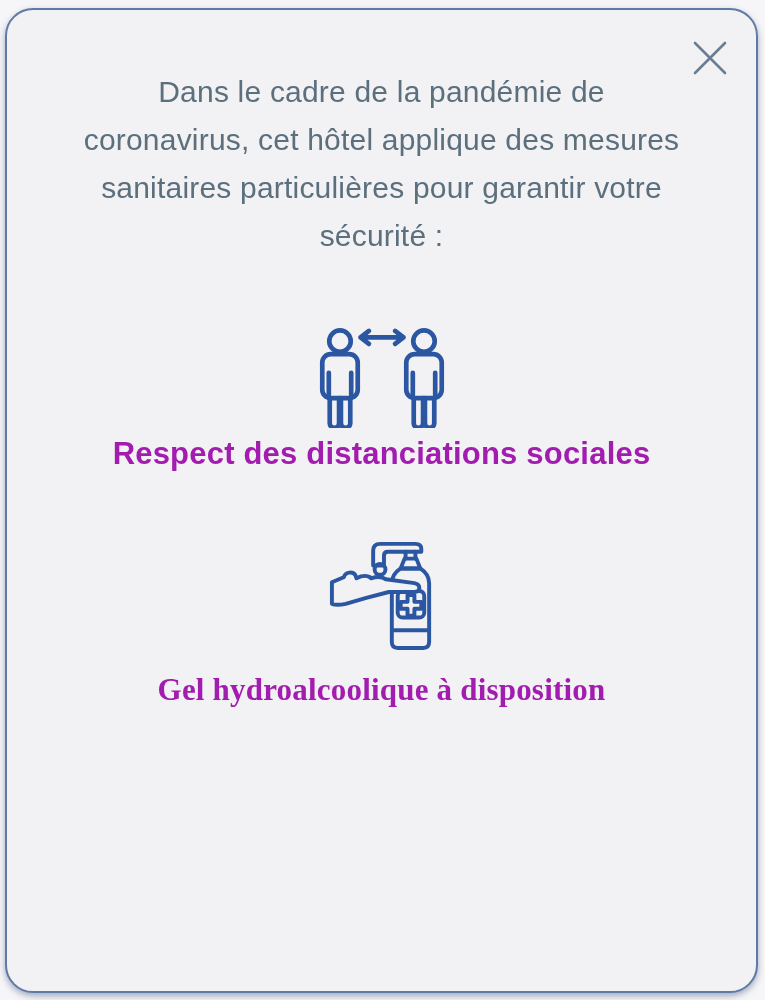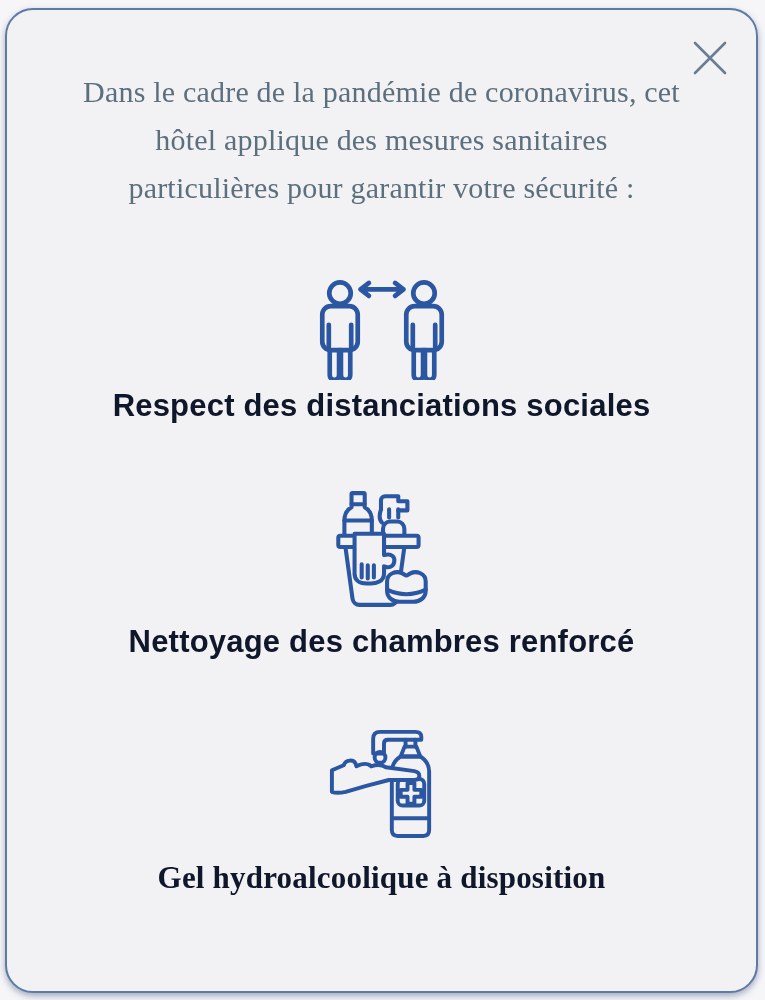--- a/index.html
+++ b/index.html
@@ -42,34 +42,33 @@
   }
   .heading {
     margin: 58px auto 16px;
     max-width: 600px;
     font-size: 30px;
     line-height: 48px;
     font-weight: normal;
     color: #5b6f7d;
     text-align: center;
     letter-spacing: 0.2px;
-    font-family: Liberation Serif, serif;
   }
   .measure {
     text-align: center;
   }
   .measure svg {
     display: block;
     margin: 0 auto;
   }
   .measure-label {
     font-size: 31px;
     line-height: 40px;
     font-weight: bold;
-    color: #0f172a;
+    color: #a21caf;
     text-align: center;
     letter-spacing: 0.2px;
   }
   .m1 svg { margin-top: 54px; }
   .m1 .measure-label { margin-top: 6px; }
   .m2 svg { margin-top: 60px; }
   .m2 .measure-label { margin-top: 10px; }
   .m3 svg { margin-top: 58px; }
   .m3 .measure-label { margin-top: 16px; font-family: Liberation Serif, serif; }
 </style>
@@ -96,38 +95,20 @@
       <path d="M19 90 v27 a5 5 0 0 0 10 0 v-27 M31 90 v27 a5 5 0 0 0 10 0 v-27"></path>
       <circle cx="120" cy="29" r="11.5"></circle>
       <rect x="101" y="43" width="38" height="47" rx="9"></rect>
       <path d="M108 63 v24 M132 63 v24"></path>
       <path d="M109 90 v27 a5 5 0 0 0 10 0 v-27 M121 90 v27 a5 5 0 0 0 10 0 v-27"></path>
       <path d="M52 25 h46 M52 25 l9 -7 M52 25 l9 7 M98 25 l-9 -7 M98 25 l-9 7"></path>
     </svg>
     <div class="measure-label">Respect des distanciations sociales</div>
   </div>
 
-  <div class="measure m2">
-    <svg width="104" height="126" viewBox="0 0 100 124" fill="none" stroke="#2b56a1" stroke-width="4" stroke-linecap="round" stroke-linejoin="round">
-      <rect x="20" y="7" width="13" height="11" rx="1"></rect>
-      <path d="M20 18 v3 q-7 4 -7 13 v16 M33 18 v3 q7 4 7 13 v16"></path>
-      <line x1="13" y1="34" x2="40" y2="34"></line>
-      <path d="M49 23 v-9 a4 4 0 0 1 4 -4 h13 v5 h9 v9 h-9"></path>
-      <path d="M49 23 q-3 9 1 13"></path>
-      <path d="M57 23 v8 m9 -8 v8"></path>
-      <path d="M51 50 v-8 a7 7 0 0 1 7 -7 h7 a7 7 0 0 1 7 7 v8"></path>
-      <path d="M14 60 l7 51 a7 7 0 0 0 7 6 h30 a7 7 0 0 0 7 -6 l7 -51"></path>
-      <rect x="7" y="49" width="79" height="11" rx="2" fill="#f2f1f4"></rect>
-      <path fill="#f2f1f4" d="M23 47 h29 v21 c8 -2 11 2 10 7 c-1 5 -6 6 -10 4 v7 c0 8 -8 10 -13 10 h-4 c-8 0 -12 -4 -12 -10 z"></path>
-      <path d="M30 77 v13 M36 78 v13 M42 78 v12"></path>
-      <path fill="#f2f1f4" d="M55 94 c0 -8 9 -11 15 -8 c2 1 3 2 4 2 c1 0 2 -1 4 -2 c6 -3 15 0 15 8 v9 c0 7 -6 11 -12 11 h-14 c-6 0 -12 -4 -12 -11 z"></path>
-      <path d="M55 102 q19 9 38 0"></path>
-    </svg>
-    <div class="measure-label">Nettoyage des chambres renforcé</div>
-  </div>
 
   <div class="measure m3">
     <svg width="110" height="122" viewBox="0 0 112 124" fill="none" stroke="#2b56a1" stroke-width="4" stroke-linecap="round" stroke-linejoin="round">
       <path d="M47 34 v-15 q0 -7 7 -7 h36 q6 0 6 5 v3 h-34 q-4 0 -4 4 v10 z"></path>
       <path d="M80 20 v7 M90 20 v7"></path>
       <path d="M79 27 h12 l4 10 h-20 z"></path>
       <path d="M75 37 h20 c6 4 9 9 9 15 v60 q0 6 -6 6 h-26 q-6 0 -6 -6 v-60 c0 -6 3 -11 9 -15 z"></path>
       <line x1="67" y1="100" x2="103" y2="100"></line>
       <rect x="72" y="60" width="27" height="27" rx="5"></rect>
       <path d="M82 64 h7 v7 h7 v7 h-7 v7 h-7 v-7 h-7 v-7 h7 z"></path>

